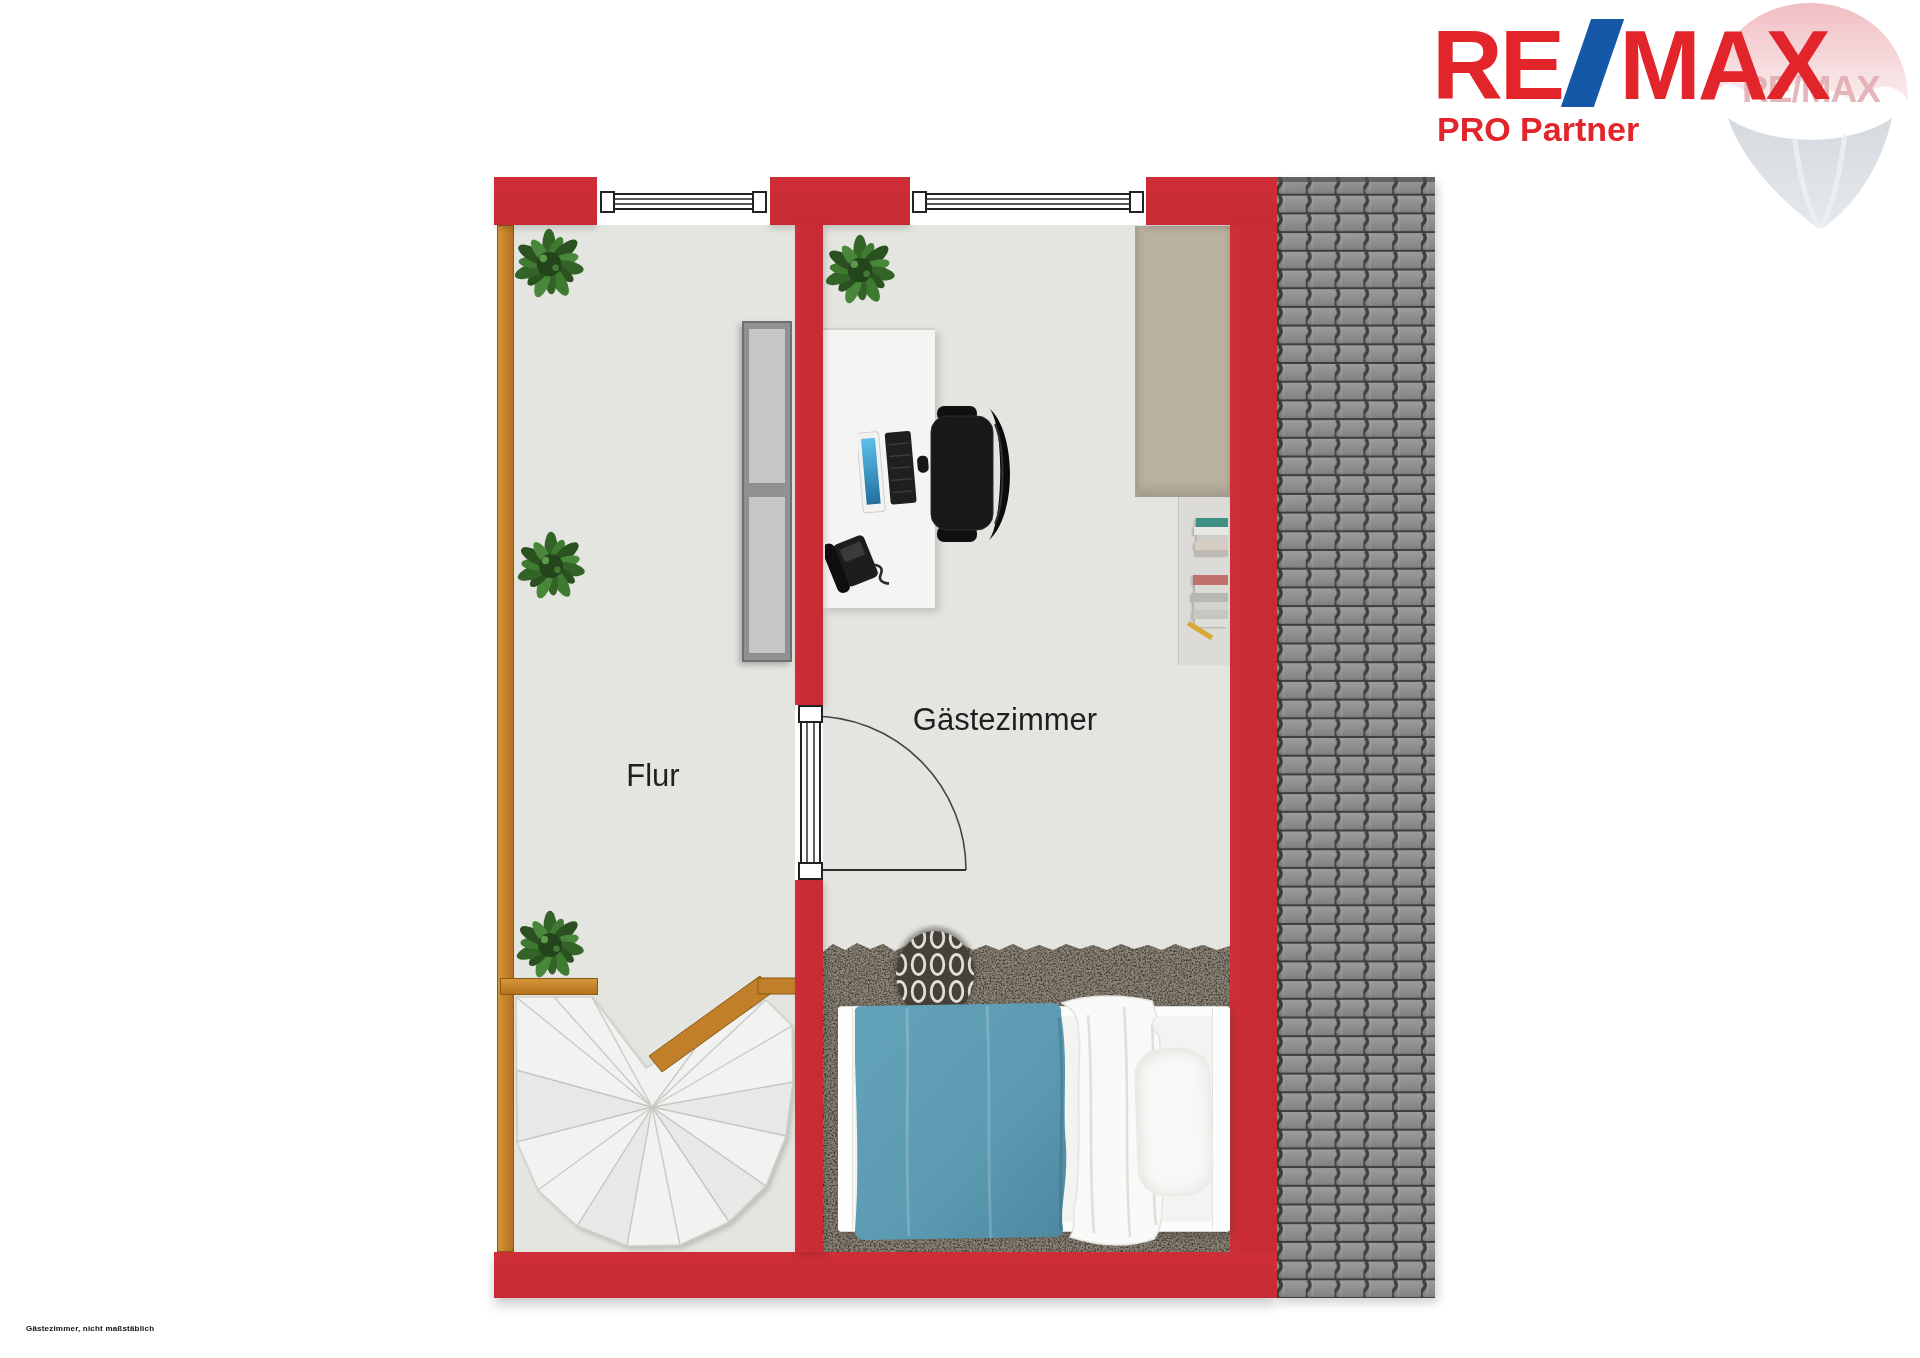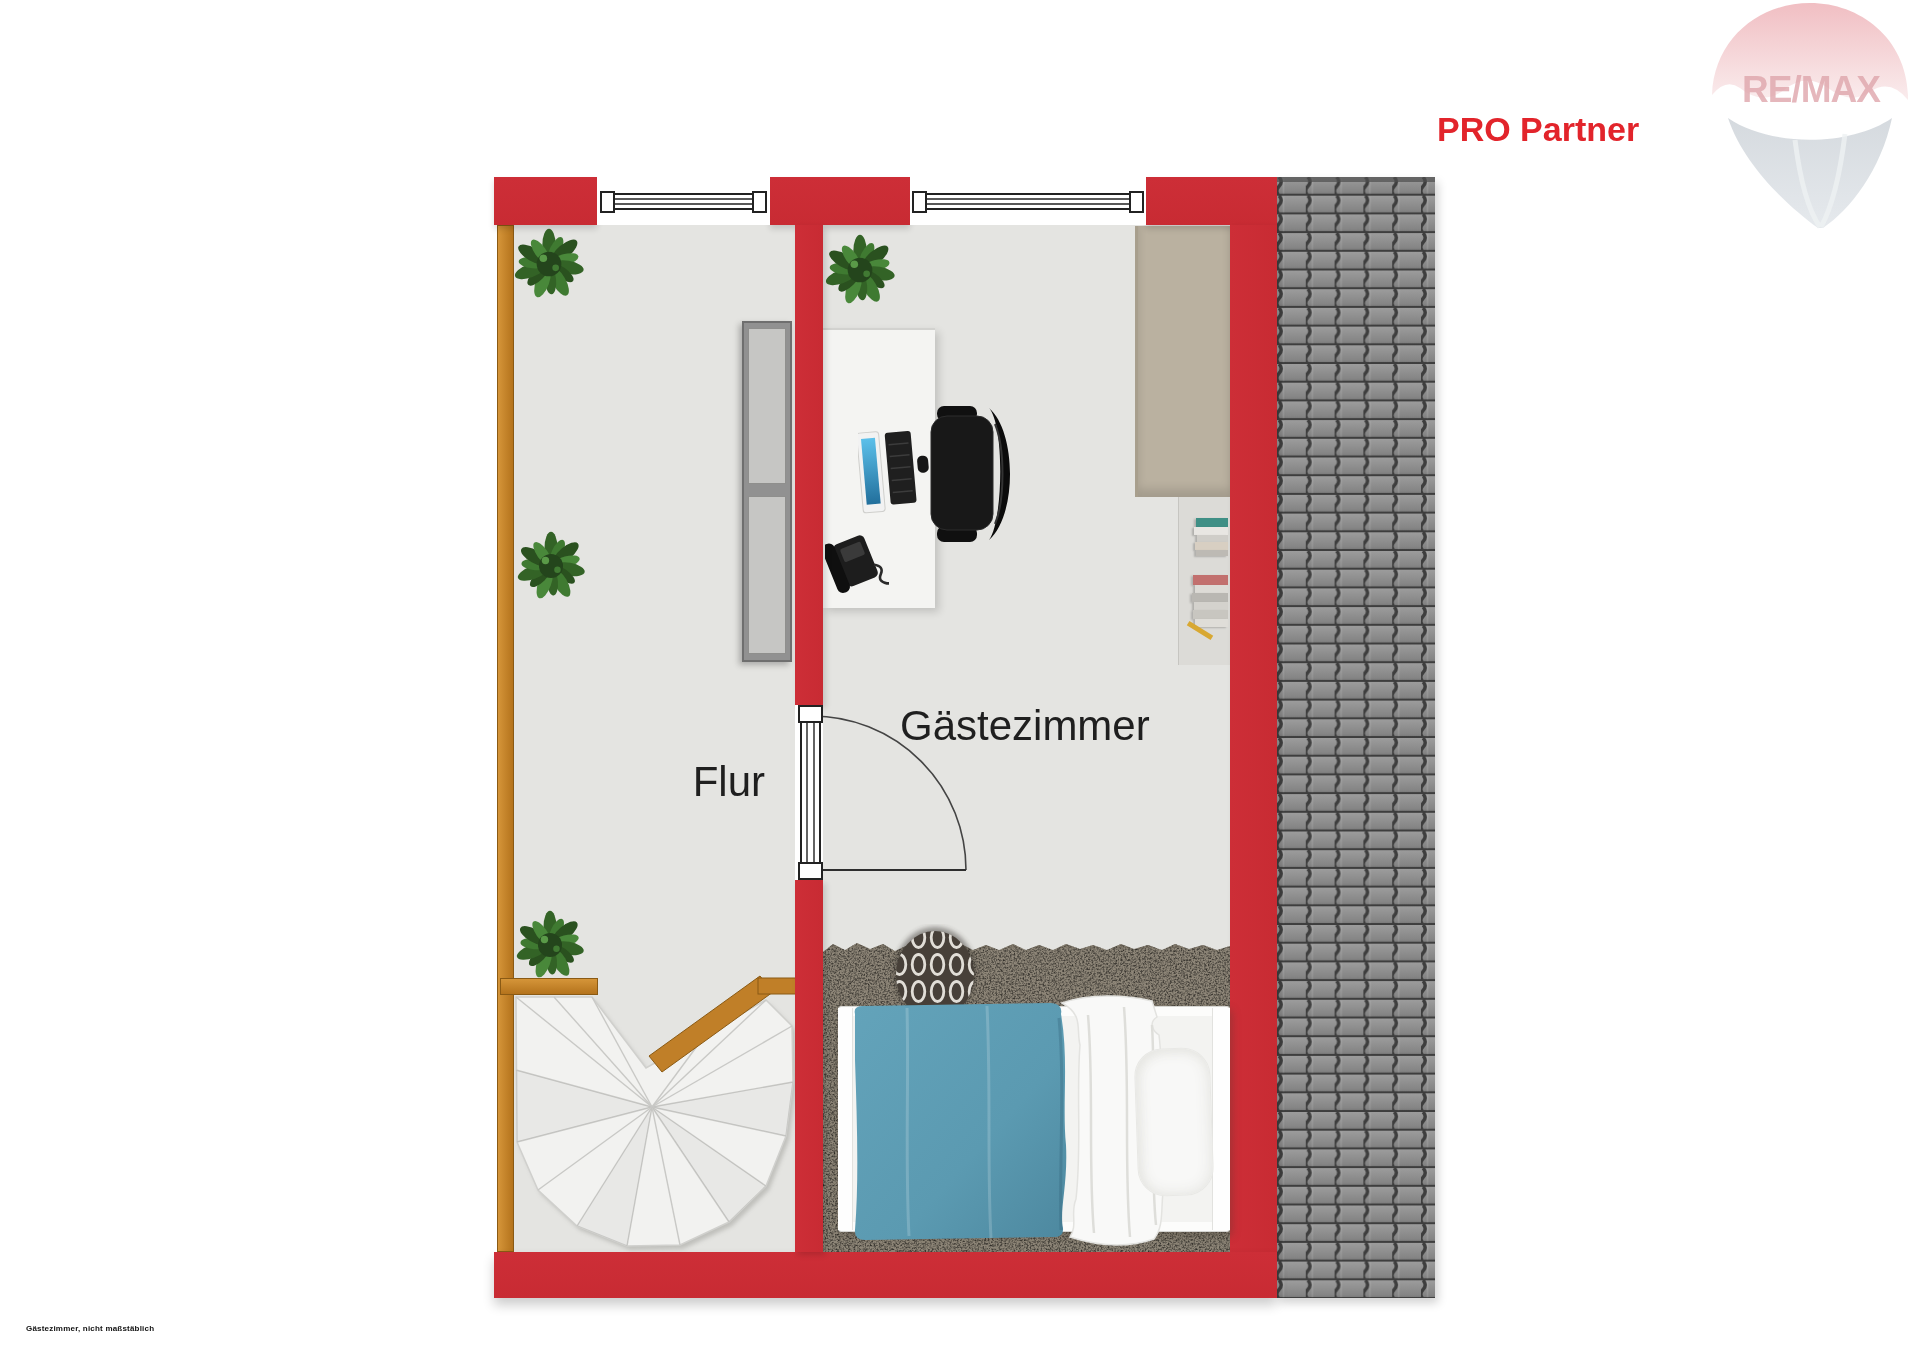--- a/index.html
+++ b/index.html
@@ -17,21 +17,21 @@
   .logo-word{font-weight:bold;font-size:98px;line-height:1;letter-spacing:-3px;color:var(--logo_red)}
   .logo-slash{display:inline-block;width:33px;height:88px;background:var(--slash_blue);
     transform:skewX(-19deg);margin:3px 10px 0 14px}
   .logo-sub{position:absolute;left:1437px;top:110px;z-index:6;font-weight:bold;font-size:34px;color:var(--logo_red)}
   .watermark{position:absolute;left:1700px;top:0;z-index:5}
 
   
   .wall{position:absolute;background:linear-gradient(180deg,#cd2e37,var(--wall_red));z-index:10}
   .wallv{background:linear-gradient(90deg,#cd2e37,var(--wall_red))}
   .floor{position:absolute;background:var(--floor);z-index:1}
-  .room-label{position:absolute;z-index:30;color:#1f1f1f;font-size:42px;text-align:right}
+  .room-label{position:absolute;z-index:30;color:#1f1f1f;font-size:31px;text-align:center}
   .window{position:absolute;top:177px;height:48px;background:#fff;z-index:12}
   .tiles{position:absolute;left:1277px;top:177px;z-index:2;box-shadow:3px 5px 9px rgba(0,0,0,.18)}
   .wood{position:absolute;background:linear-gradient(90deg,#d59539,#b4731c);border:1px solid #8a5a14;z-index:8}
   .woodh{background:linear-gradient(180deg,#d59539,#b4731c)}
   .shadow-top{box-shadow:0 4px 6px rgba(0,0,0,.14)}
   .shadow-bot{box-shadow:0 7px 11px rgba(0,0,0,.2)}
   .shadow-side{box-shadow:3px 3px 6px rgba(0,0,0,.14)}
 
   .niche{position:absolute;left:1135px;top:226px;width:95px;height:271px;background:var(--tan_niche);
     border-left:3px solid #a89f8d;box-shadow:inset 0 -8px 10px rgba(0,0,0,.12);z-index:2}
@@ -72,20 +72,25 @@
         <stop offset="0" stop-color="#d3d8dd"></stop>
           <stop offset="1" stop-color="#e4e8ec"></stop>
       </linearGradient>
     </defs>
     <path d="M12,95 C14,38 60,3 110,3 C160,3 206,38 208,95 L208,100 Q190,78 170,92 Q150,105 128,88 Q106,72 84,90 Q62,106 40,88 Q26,78 12,95 Z" fill="url(#domeG)" opacity="0.85"></path>
     <path d="M28,118 C70,147 150,147 192,118 C181,170 150,210 123,228 L118,228 C88,206 44,166 28,118 Z" fill="url(#fanG)" opacity="0.95"></path>
     <path d="M95,140 C100,180 108,210 120,227 M145,134 C140,175 132,207 121,227" stroke="#eef1f3" stroke-width="5" fill="none" opacity="0.8"></path>
     <text x="42" y="102" font-size="37" font-weight="bold" letter-spacing="-1" fill="#dfa6ac" opacity="0.8">RE/MAX</text>
   </svg>
 
+  <div class="logo-row">
+    <span class="logo-word">RE</span>
+    <span class="logo-slash"></span>
+    <span class="logo-word">MAX</span>
+  </div>
   <div class="logo-sub">PRO Partner</div>
 
   <div class="floor" style="left:497px;top:225px;width:298px;height:1027px"></div>
   <div class="floor" style="left:823px;top:225px;width:407px;height:1027px"></div>
   <div class="niche"></div>
   <div class="subniche"></div>
 
   <svg class="tiles" width="158" height="1121" viewBox="0 0 158 1121">
     <defs>
       <linearGradient id="tg" x1="0" y1="0" x2="0" y2="1">
@@ -330,18 +335,18 @@
   <svg class="abs" style="left:790px;top:698px;z-index:13" width="200" height="190" viewBox="0 0 200 190">
     <path d="M22,18 A154,154 0 0 1 176,172" stroke="#444" stroke-width="1.6" fill="none"></path>
     <line x1="22" y1="172" x2="176" y2="172" stroke="#2e2e2e" stroke-width="2"></line>
     <rect x="11" y="8" width="19" height="173" fill="#fff" stroke="#222" stroke-width="2"></rect>
     <line x1="17" y1="24" x2="17" y2="165" stroke="#222" stroke-width="1.4"></line>
     <line x1="24" y1="24" x2="24" y2="165" stroke="#222" stroke-width="1.4"></line>
     <rect x="9" y="8" width="23" height="16" fill="#fff" stroke="#222" stroke-width="2"></rect>
     <rect x="9" y="165" width="23" height="16" fill="#fff" stroke="#222" stroke-width="2"></rect>
   </svg>
 
-  <div class="room-label" style="left:635px;top:758px;width:130px">Flur</div>
+  <div class="room-label" style="left:588px;top:758px;width:130px">Flur</div>
   <div class="room-label" style="left:900px;top:702px;width:210px">Gästezimmer</div>
 
   <div class="disclaimer">Gästezimmer, nicht maßstäblich</div>
 
 </div>
 
 </body></html>

